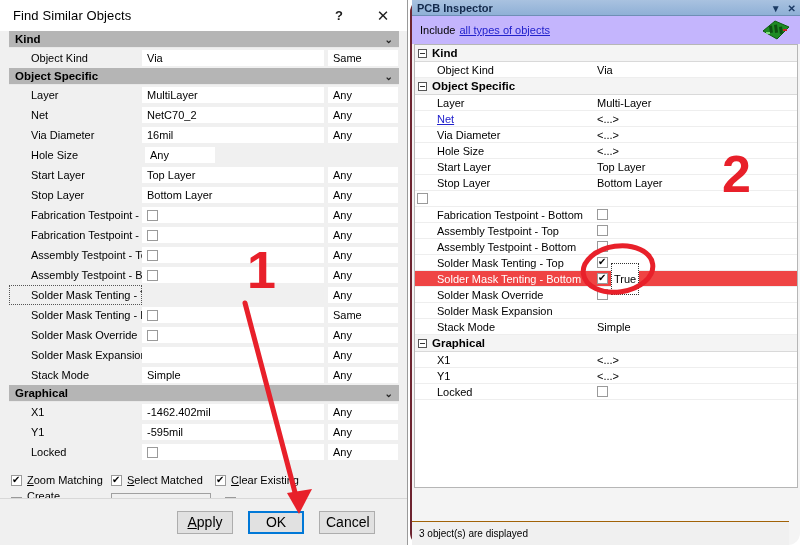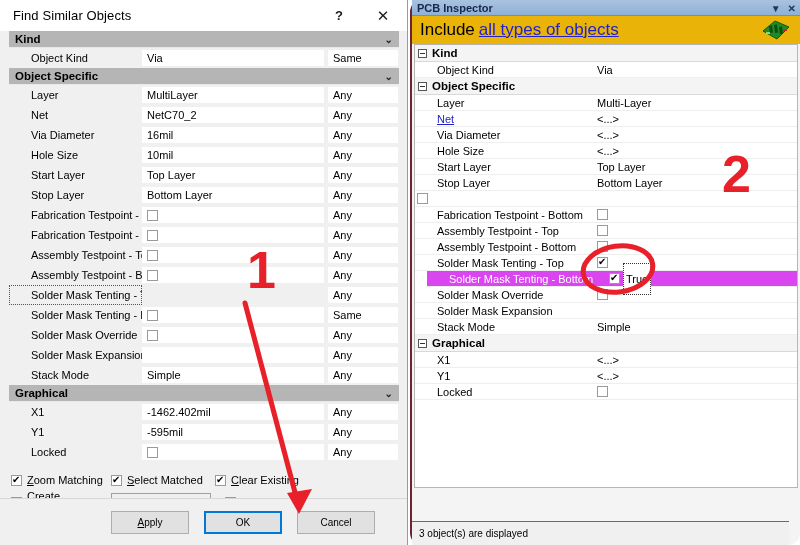--- a/index.html
+++ b/index.html
@@ -137,25 +137,25 @@
   #fso-footer {
     position:absolute; left:0; right:0; bottom:0;
     height:47px;
     border-top:1px solid #d8d8d8;
     background:#f0f0f0;
     display:flex; align-items:center; justify-content:flex-end;
     padding-right:32px;
     gap:15px;
   }
   .dlgbtn {
-    width:78px; height:23px;
+    width:56px; height:23px;
     border:1px solid #adadad;
     background:#e1e1e1;
     font-family:"Liberation Sans", sans-serif;
-    font-size:10px;
+    font-size:14px;
     color:#000;
     cursor:default;
   }
   .dlgbtn.default {
     border:2px solid #0078d7;
     background:#e1e1e1;
   }
   .dlgbtn .u { text-decoration:underline; }
 
   
@@ -176,23 +176,23 @@
   }
   #insp-title .btns {
     position:absolute; right:4px; top:0; height:16px;
     display:flex; align-items:center; gap:7px;
     color:#1b3a63; font-size:10px;
   }
   #insp-include {
     height:28px;
     display:flex; align-items:center;
     padding-left:8px;
-    background:#eab308;
+    background:#c4b5fd;
     position:relative;
-    font-size:17px;
+    font-size:11px;
   }
   #insp-include a {
     color:#2222cc; text-decoration:underline; margin-left:4px;
   }
   #pcb-icon {
     position:absolute; right:9px; top:3px;
     width:30px; height:22px;
   }
 
   #insp-grid { background:#ffffff; margin:0 2px; border:1px solid #b6b6b6; border-bottom:none; }
@@ -220,21 +220,21 @@
     width:180px; padding-left:22px;
     white-space:nowrap; overflow:hidden;
     color:#000;
   }
   .irow .ival {
     flex:1; padding-left:2px;
     display:flex; align-items:center;
     white-space:nowrap; overflow:hidden;
     color:#000;
   }
-  .irow.selected { background:#d946ef;margin-left:12px; }
+  .irow.selected { background:#ef4444; }
   .irow.selected .ilbl, .irow.selected .ival { color:#ffffff; }
   .irow .link { color:#2222cc; text-decoration:underline; }
   .irow .cb2 {
     width:11px; height:11px; border:1px solid #9a9a9a; background:#fff;
     display:inline-block; position:relative; flex:0 0 auto;
   }
   .irow .cb2.checked::after {
     content:"✔"; position:absolute; left:0; top:-3px;
     font-size:10px; color:#000; line-height:13px;
   }
@@ -308,23 +308,20 @@
         </div>
         <div class="row">
           <div class="lbl">Via Diameter</div>
           <div class="val">
             <span>16mil</span>
           </div>
           <div class="opr">Any</div>
         </div>
         <div class="row">
           <div class="lbl">Hole Size</div>
-          <div class="val">
-            <span>10mil</span>
-          </div>
           <div class="opr">Any</div>
         </div>
         <div class="row">
           <div class="lbl">Start Layer</div>
           <div class="val">
             <span>Top Layer</span>
           </div>
           <div class="opr">Any</div>
         </div>
         <div class="row">

